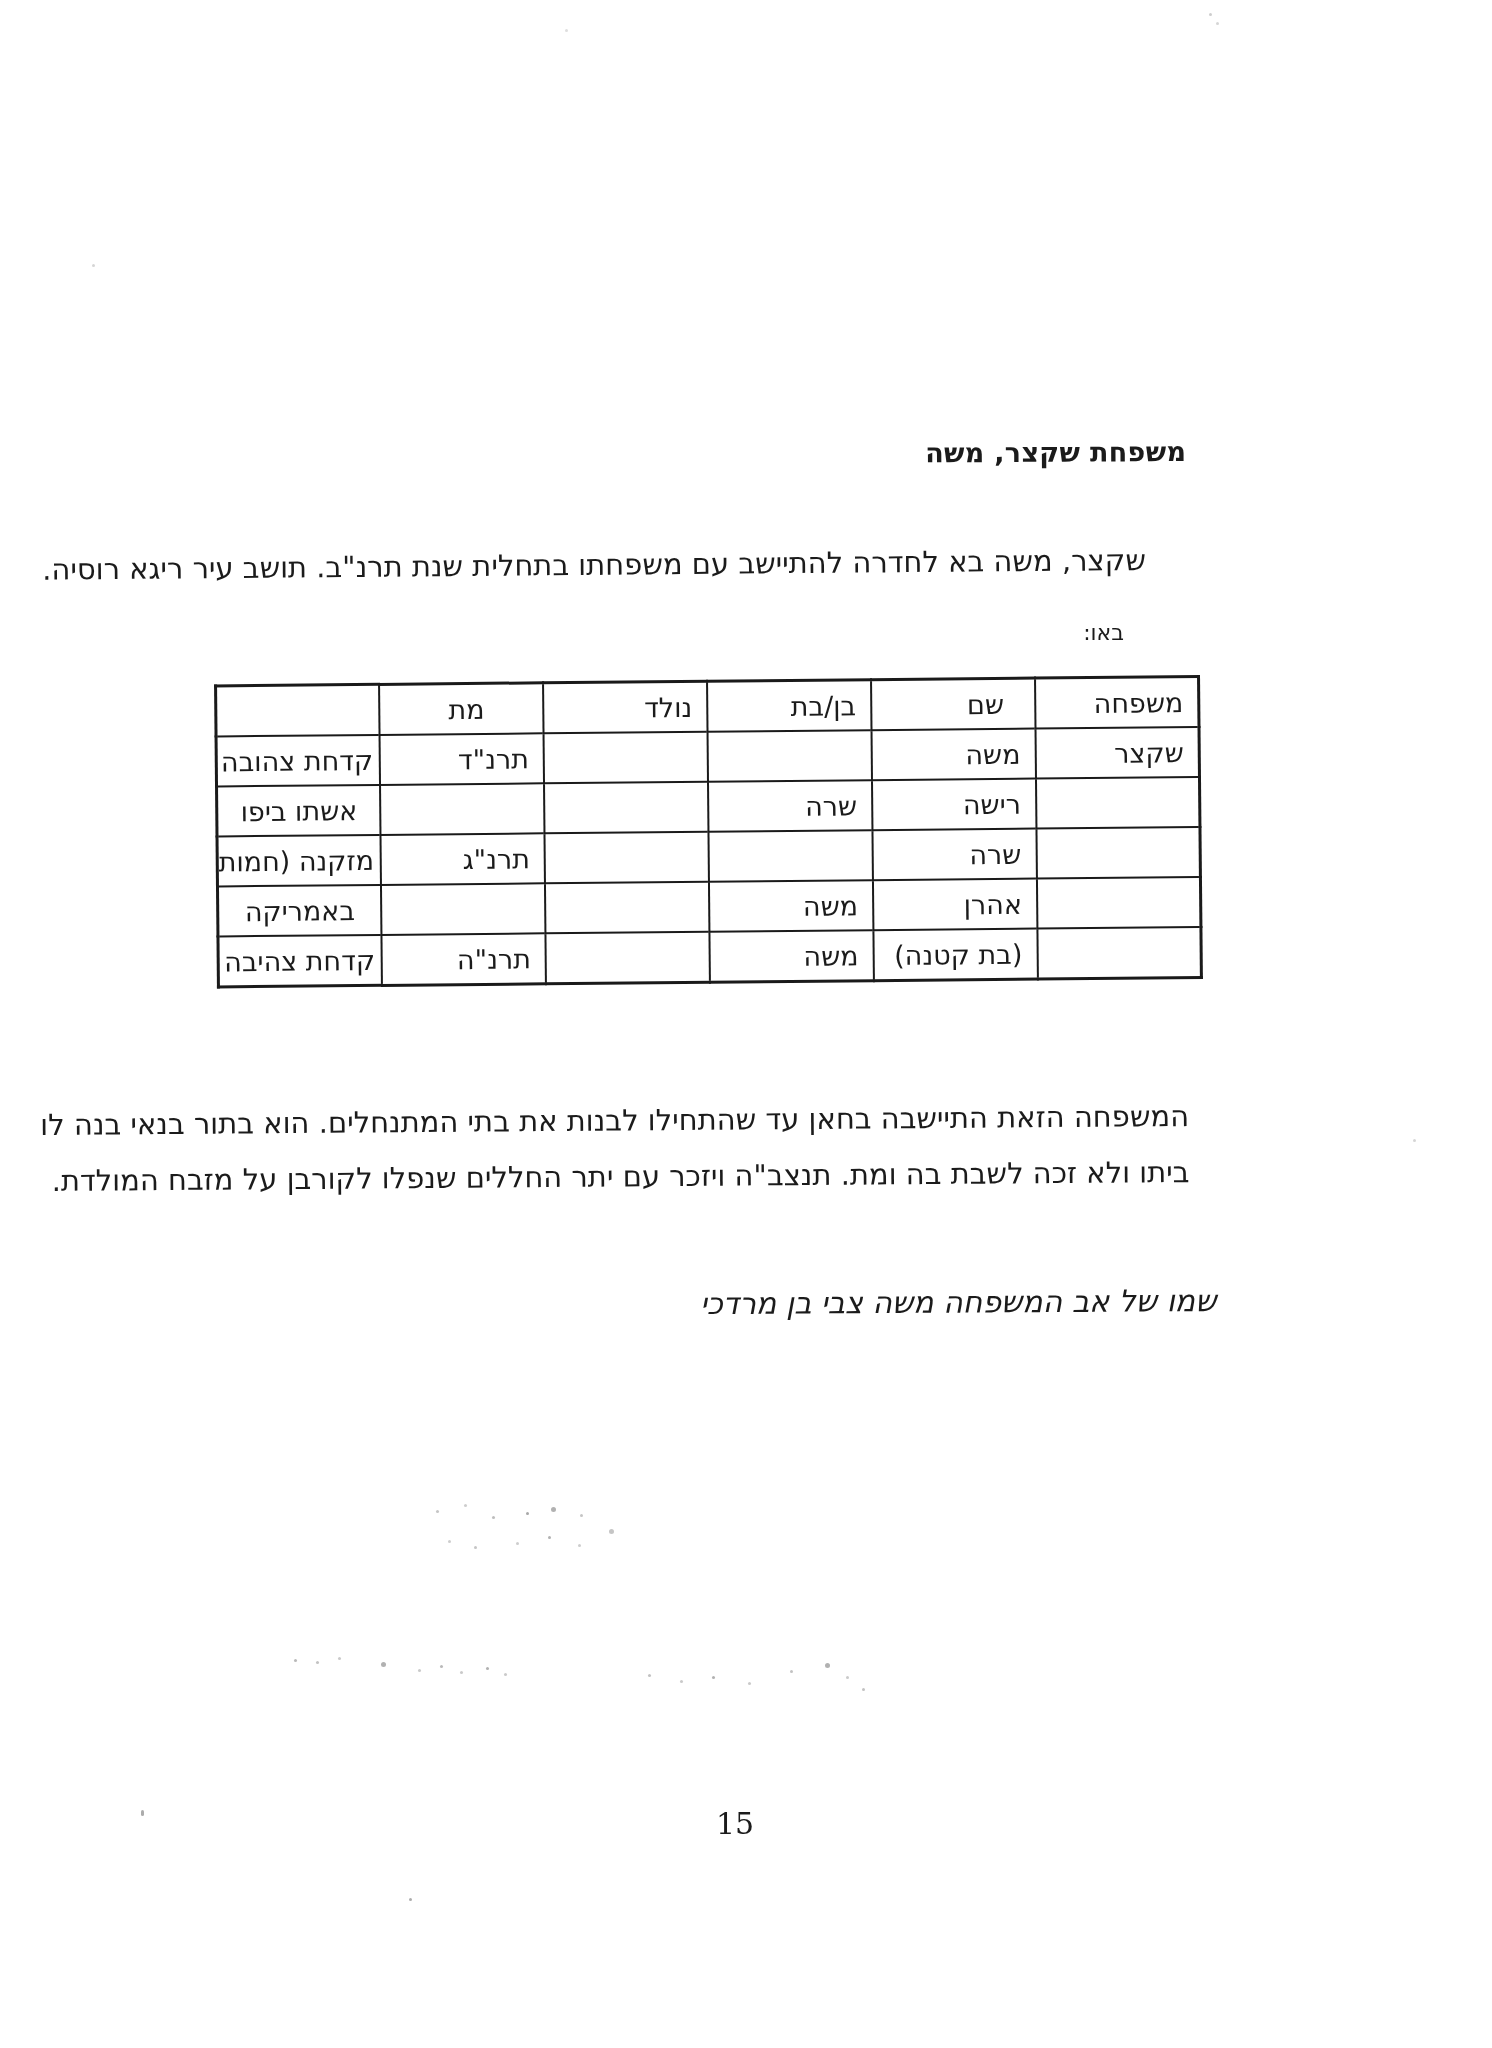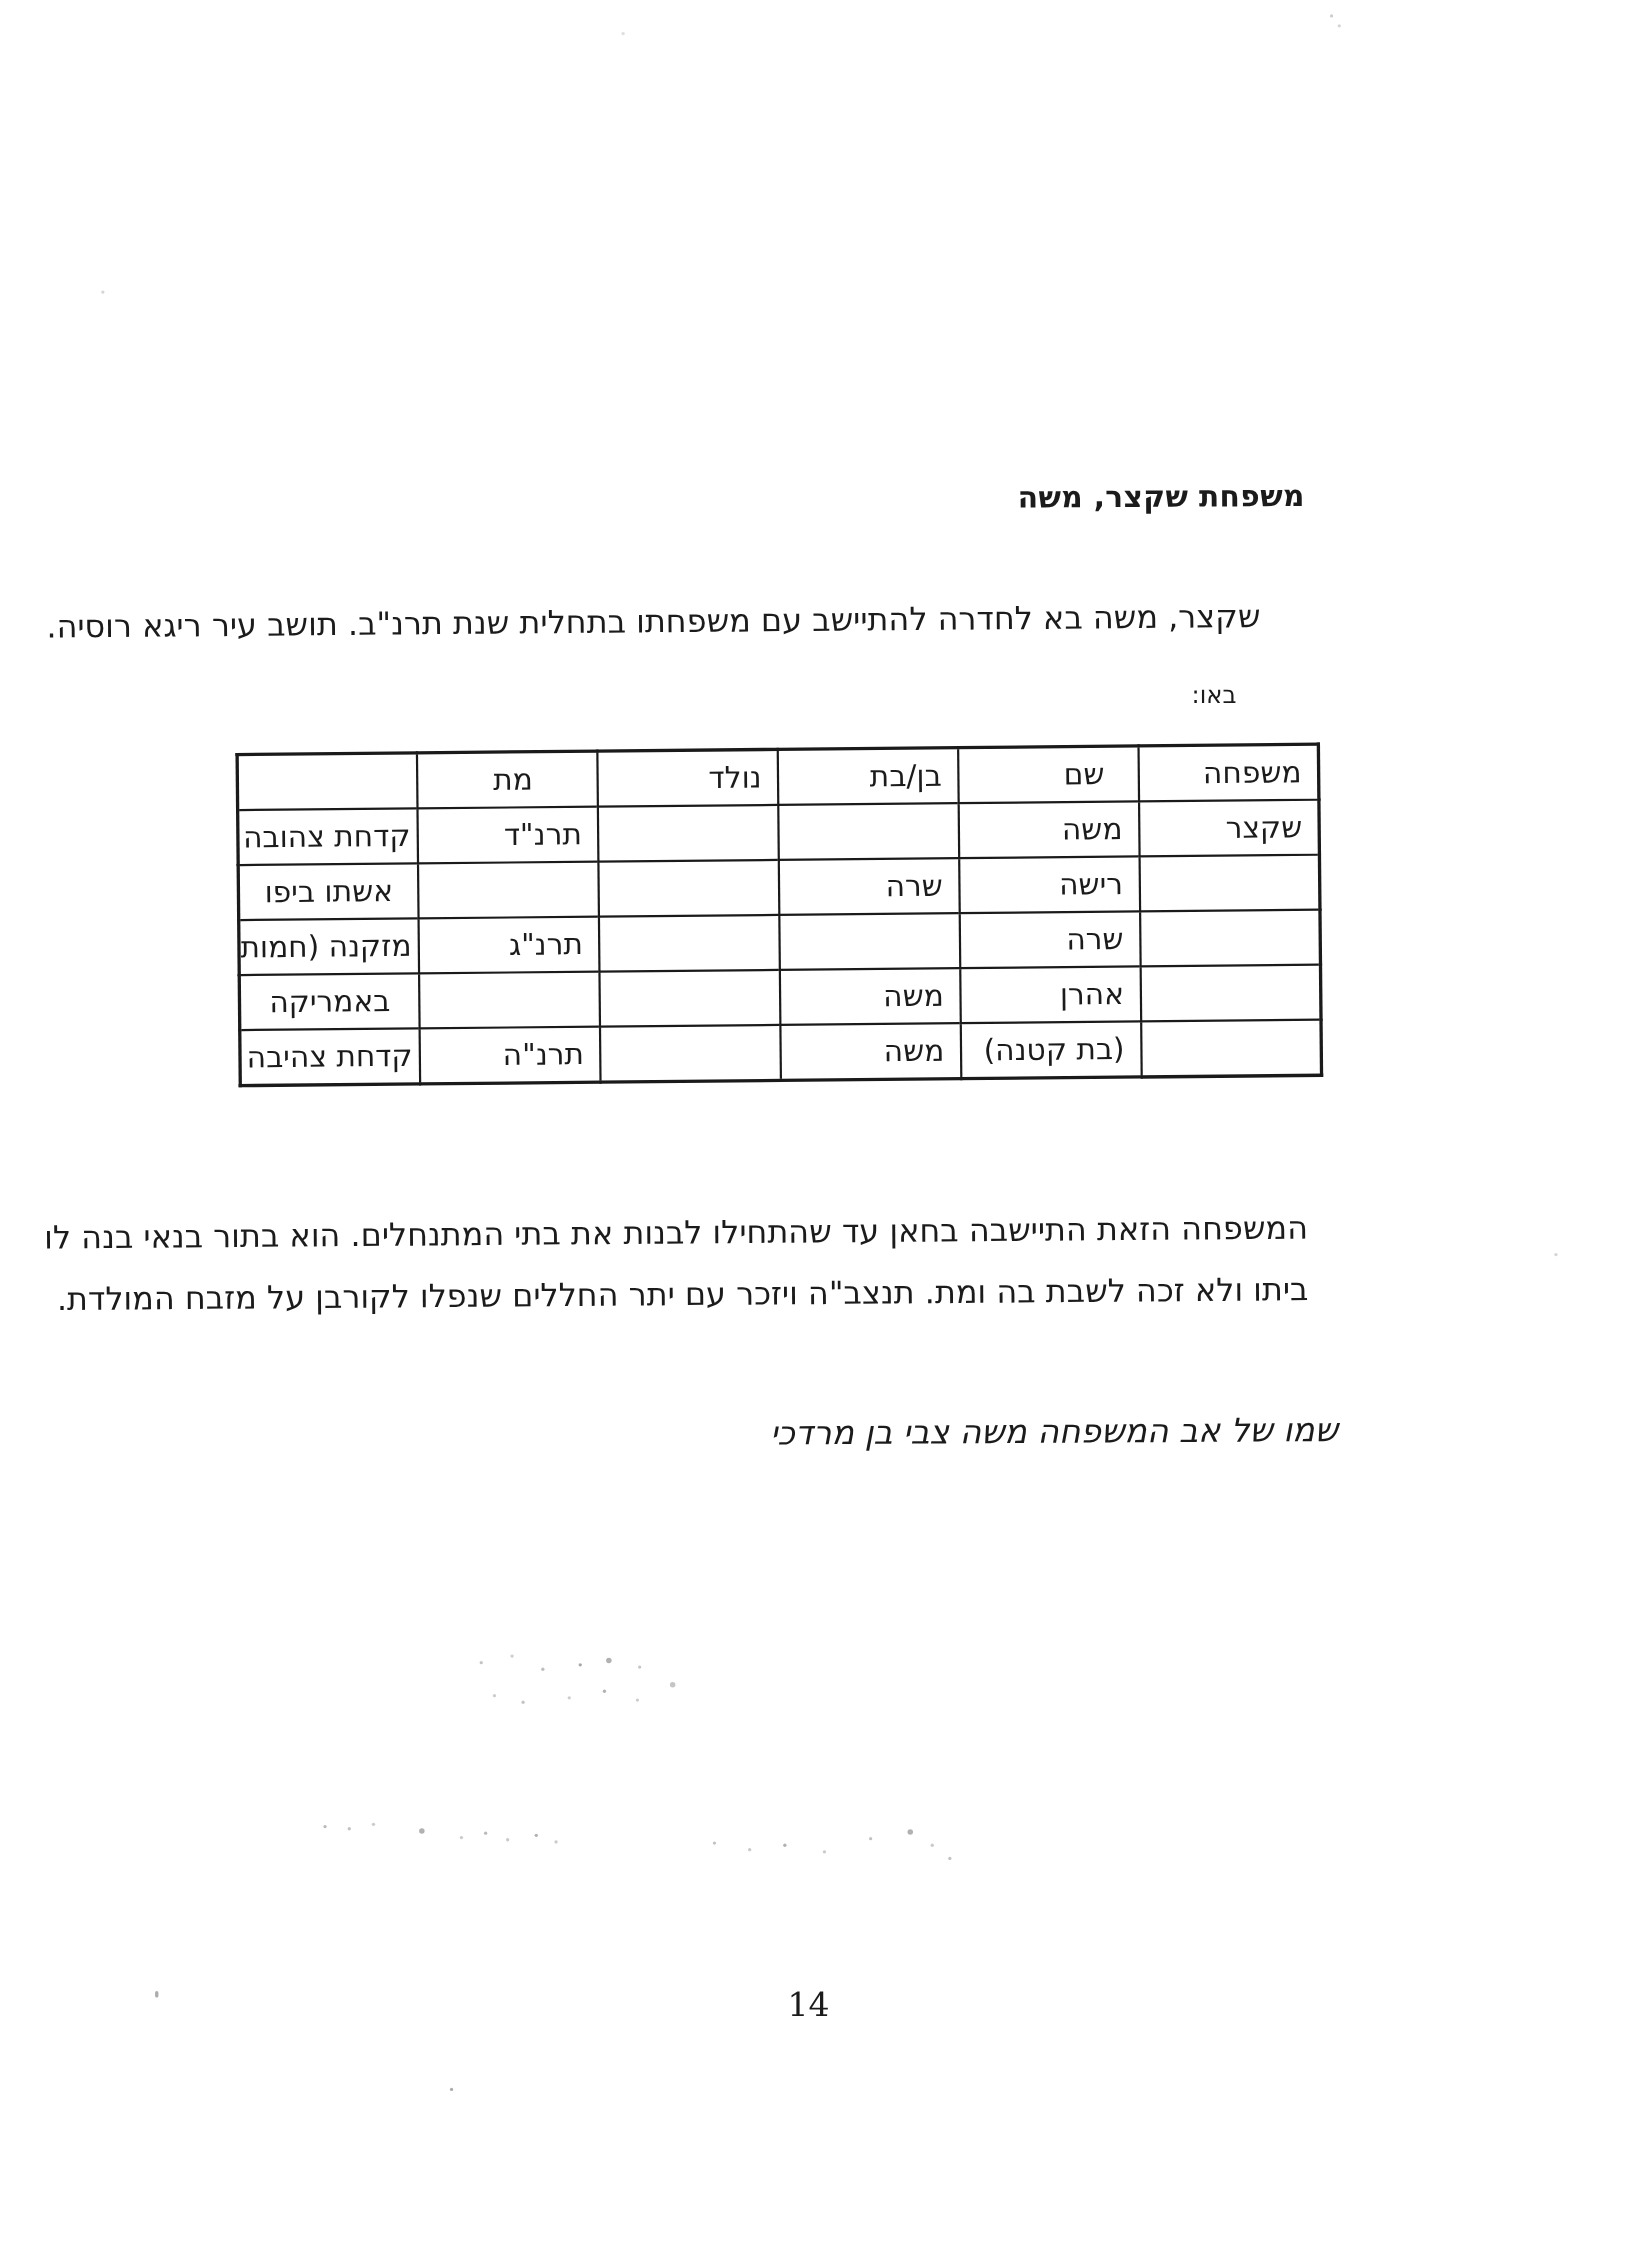--- a/index.html
+++ b/index.html
@@ -185,21 +185,21 @@
     </table>
   </div>
 
   <div class="abs para2">
     <div class="nowrap">המשפחה הזאת התיישבה בחאן עד שהתחילו לבנות את בתי המתנחלים. הוא בתור בנאי בנה לו</div>
     <div class="nowrap">ביתו ולא זכה לשבת בה ומת. תנצב"ה ויזכר עם יתר החללים שנפלו לקורבן על מזבח המולדת.</div>
   </div>
 
   <div class="abs father-line nowrap">שמו של אב המשפחה משה צבי בן מרדכי</div>
 
-  <div class="abs page-number">14</div>
+  <div class="abs page-number">15</div>
 
   <div>
     <div class="cluster cluster-a"></div>
     <div class="cluster cluster-b"></div>
     <div class="cluster cluster-c"></div>
     <div class="speck" style="left:141px;top:1810px;width:3px;height:6px;border-radius:2px;"></div>
     <div class="speck" style="left:409px;top:1898px;"></div>
     <div class="speck" style="left:1199px;top:1959px;"></div>
     <div class="speck" style="left:341px;top:1989px;"></div>
     <div class="speck" style="left:482px;top:2006px;"></div>

